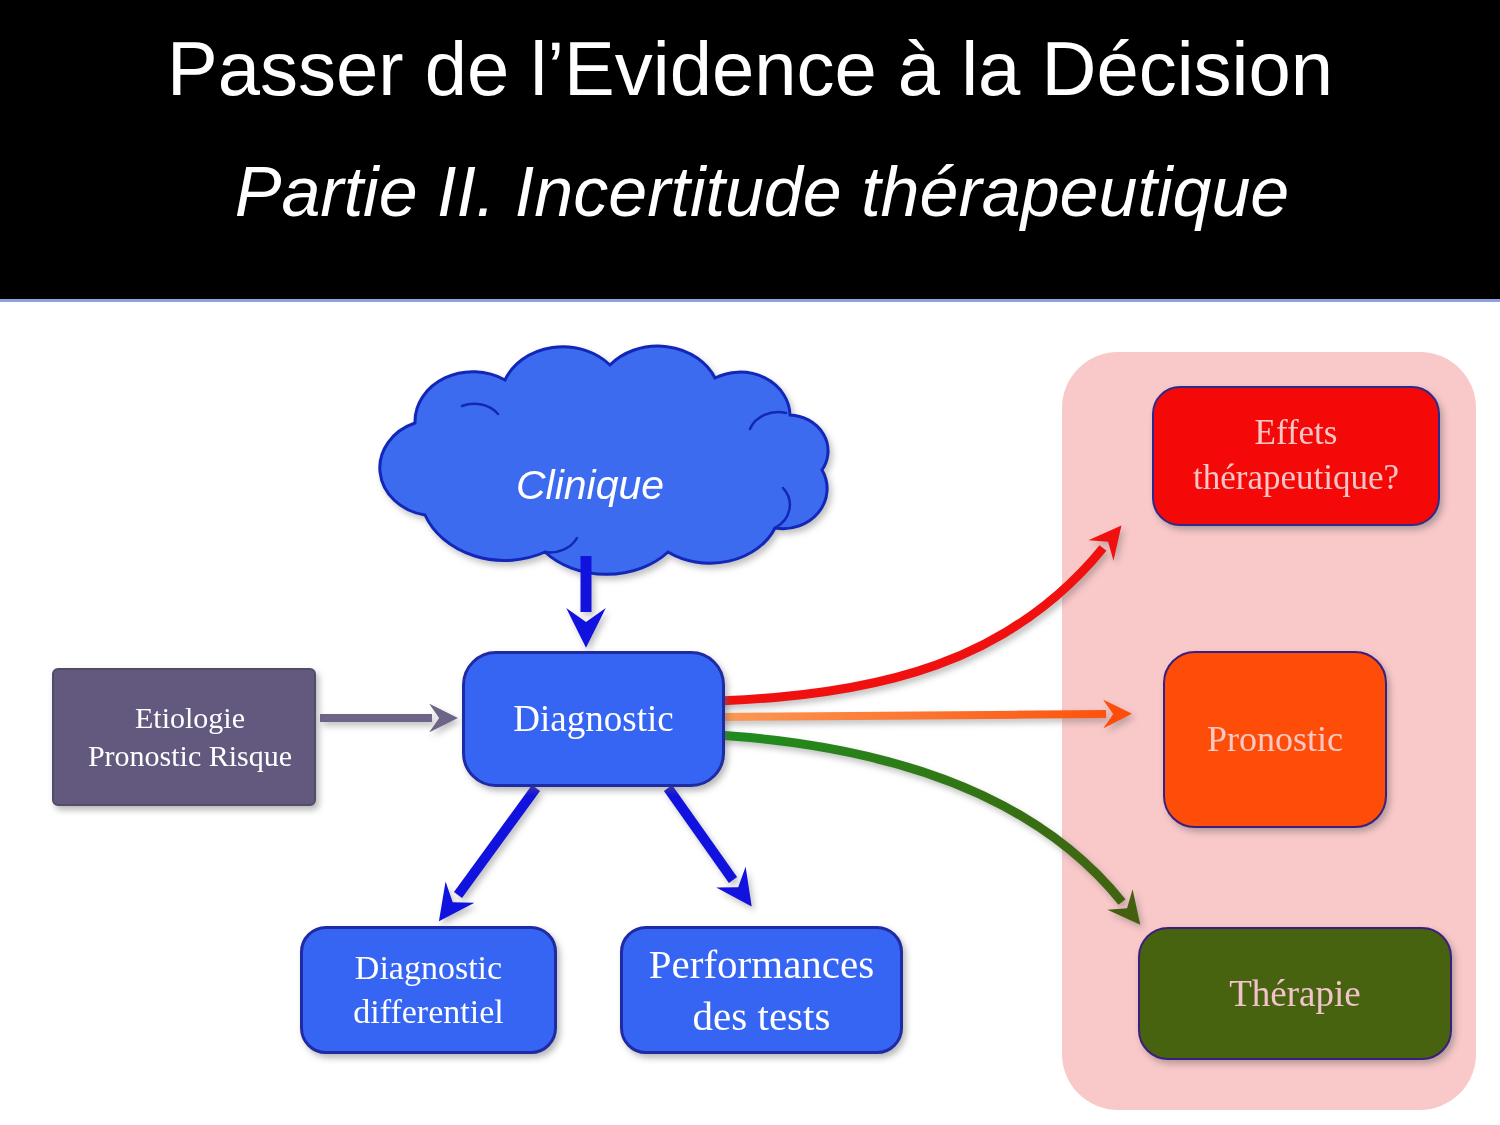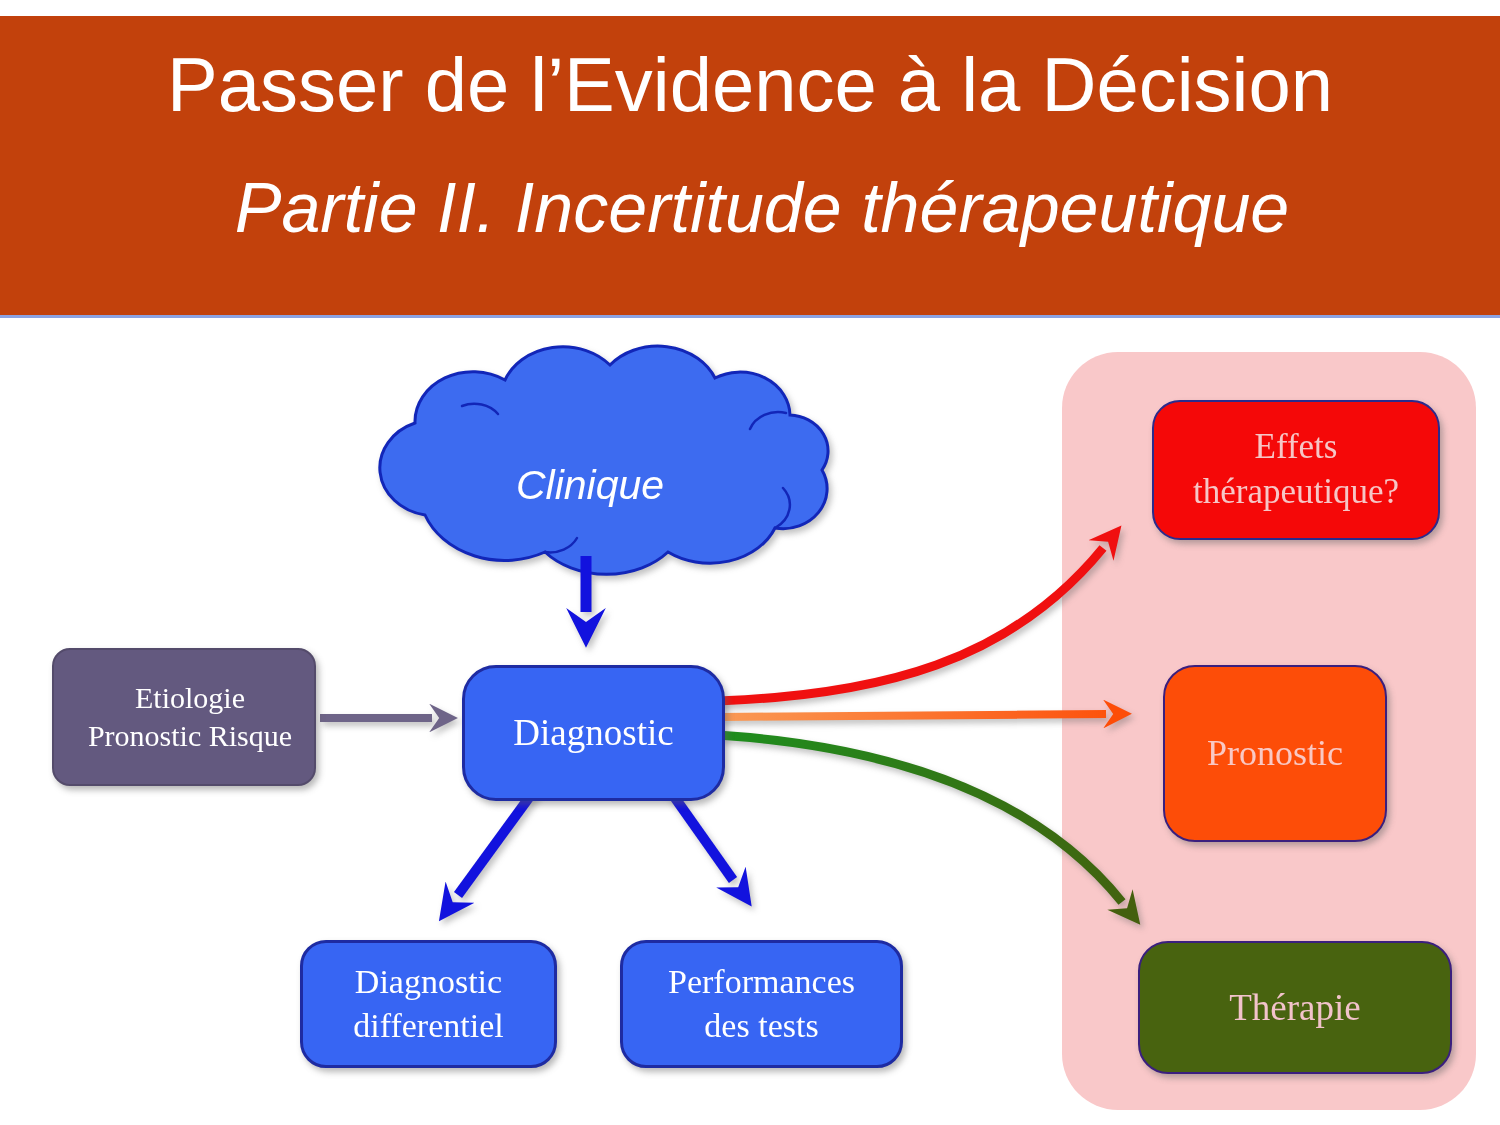--- a/index.html
+++ b/index.html
@@ -2,22 +2,22 @@
 <html><head>
 <meta charset="utf-8">
 <style>
   html,body{margin:0;padding:0;background:#ffffff;}
   .slide{
     position:relative;width:1500px;height:1125px;overflow:hidden;
     background:#ffffff;font-family:"Liberation Sans",sans-serif;
   }
   
   .banner{
-    position:absolute;left:0;top:16px;width:100%;height:299px;
-    background:#c2410c;border-bottom:3px solid #8CA2E2;
+    position:absolute;left:0;top:0;width:100%;height:299px;
+    background:#000000;border-bottom:3px solid #8CA2E2;
     color:#ffffff;text-align:center;
   }
   .banner .title{
     position:absolute;top:25px;left:0;width:100%;
     font-size:76px;line-height:1.15;font-weight:400;
   }
   .banner .subtitle{
     position:absolute;top:152px;left:0;width:100%;
     font-size:70px;line-height:1.15;font-style:italic;font-weight:400;margin-left:12px;
   }
@@ -30,37 +30,37 @@
   svg.shapes{
     position:absolute;left:0;top:0;width:1500px;height:1125px;
     filter:drop-shadow(3px 4px 3px rgba(100,100,100,0.40));
   }
   
   .node{
     position:absolute;display:flex;flex-direction:column;
     align-items:center;justify-content:center;text-align:center;
     font-family:"Liberation Serif",serif;
     box-shadow:3px 4px 6px rgba(100,100,100,0.45);
-    box-sizing:border-box;line-height:1.28;margin-top:14px;
+    box-sizing:border-box;line-height:1.28;
   }
   .node-etiologie{
-    left:52px;top:634px;width:264px;height:138px;border-radius:18px;
+    left:52px;top:668px;width:264px;height:138px;border-radius:6px;
     background:#63597F;border:2px solid #544B6B;color:#ffffff;font-size:30px;padding-left:12px;
   }
   .node-diagnostic{
     left:462px;top:651px;width:263px;height:136px;border-radius:34px;
     background:#3765F3;border:3px solid #1E2BA2;color:#ffffff;font-size:37px;
   }
   .node-diff{
     left:300px;top:926px;width:257px;height:128px;border-radius:26px;
     background:#3765F3;border:3px solid #1E2BA2;color:#ffffff;font-size:34px;
   }
   .node-perf{
     left:620px;top:926px;width:283px;height:128px;border-radius:26px;
-    background:#3765F3;border:3px solid #1E2BA2;color:#ffffff;font-size:34px;
+    background:#3765F3;border:3px solid #1E2BA2;color:#ffffff;font-size:41px;
   }
   .node-effets{
     left:1152px;top:386px;width:288px;height:140px;border-radius:28px;
     background:#F50808;border:2.5px solid #2B2B8C;color:#F6C6C6;font-size:35px;
   }
   .node-pronostic{
     left:1163px;top:651px;width:224px;height:177px;border-radius:32px;
     background:#FD4D08;border:2.5px solid #3A1F7E;color:#F9C8C4;font-size:36px;
   }
   .node-therapie{

